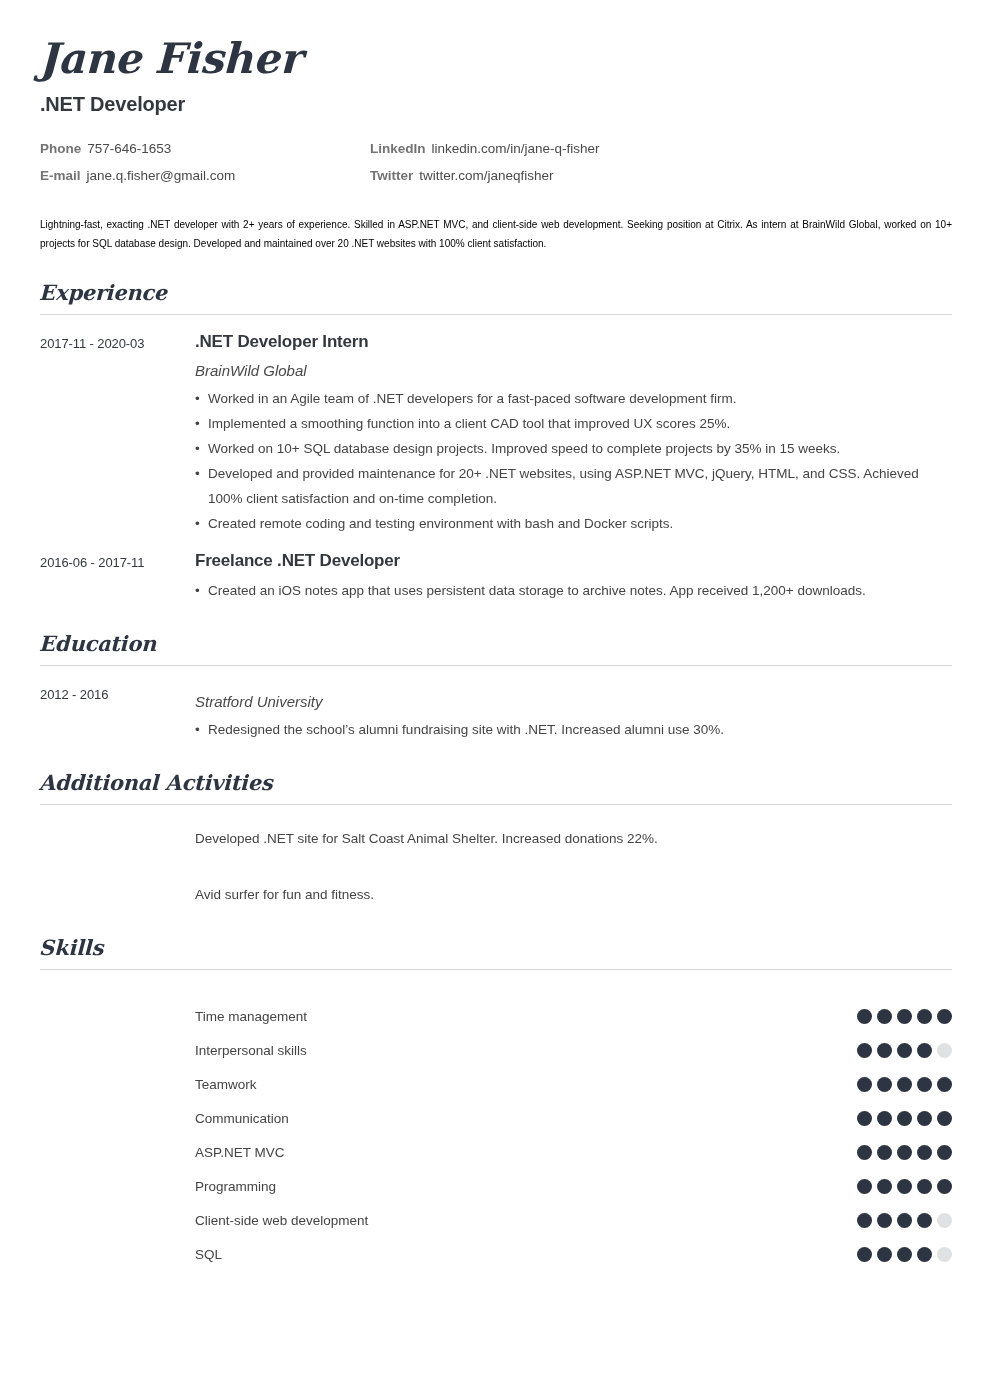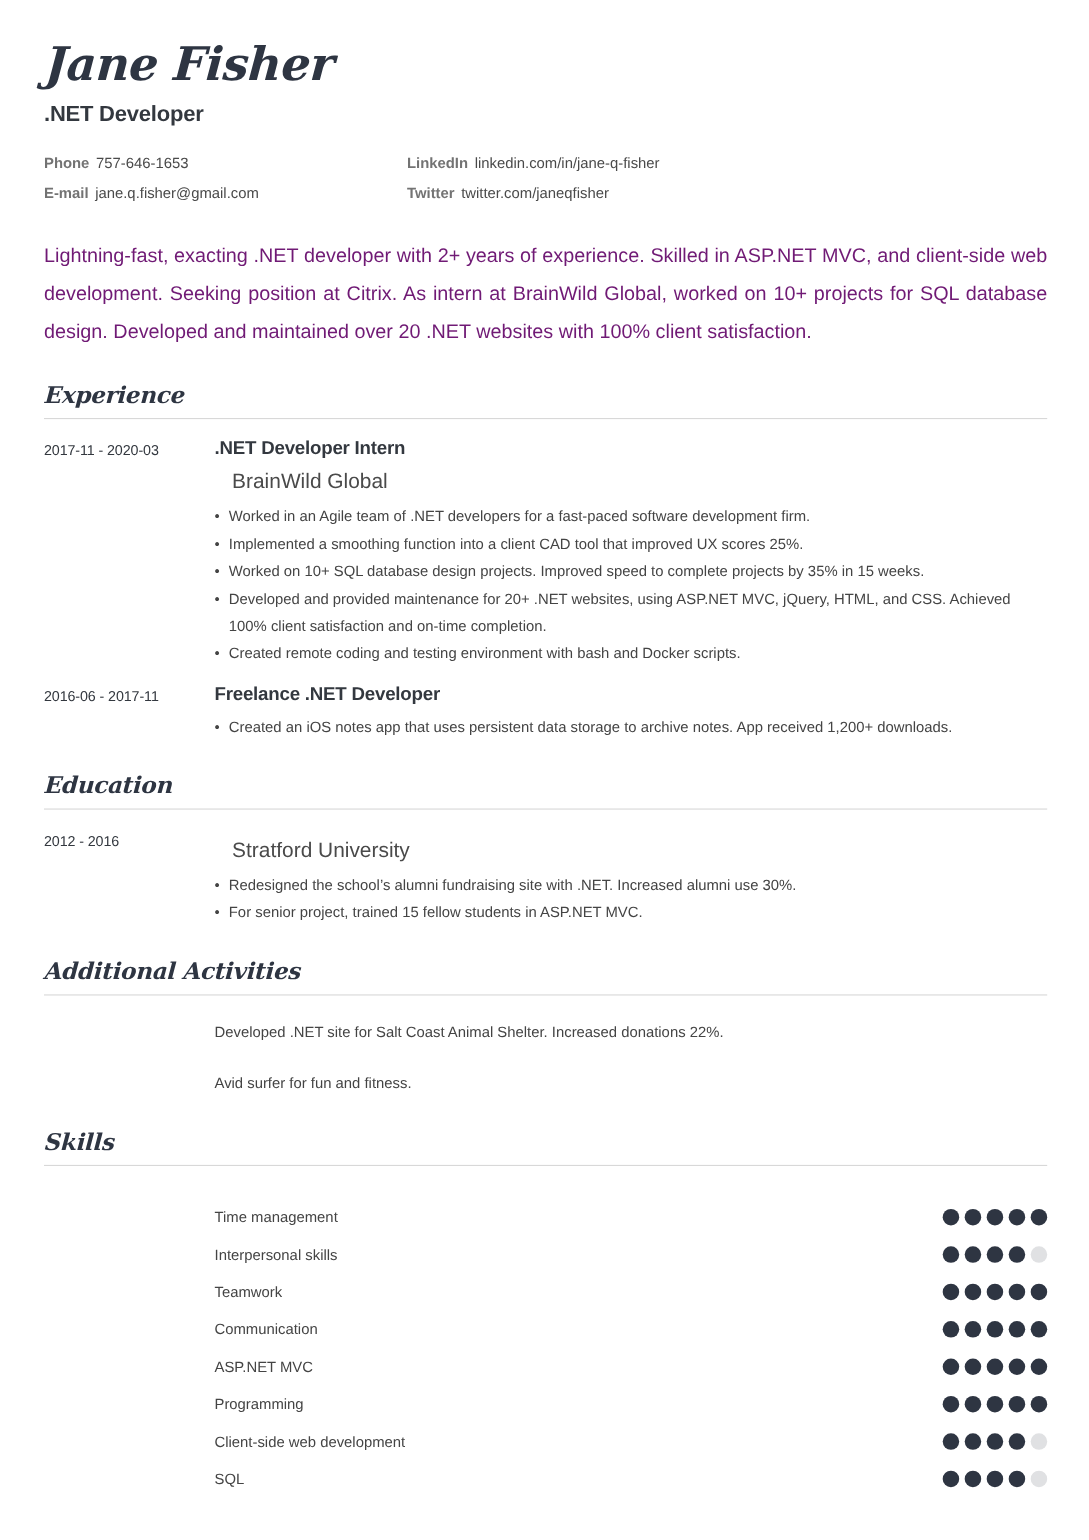--- a/index.html
+++ b/index.html
@@ -62,24 +62,24 @@
 
   .contact-label {
     font-weight: bold;
     color: #737373;
     margin-right: 6px;
   }
 
   
   .summary {
     margin-top: 32px;
-    font-size: 18px;
+    font-size: 10px;
     line-height: 1.92;
     text-align: justify;
-    color: #701a75;
+    color: #000000;
     width: 912px;
   }
 
   
   .section { margin-top: 27px; }
 
   .section-heading {
     font-family: "DejaVu Serif", "Liberation Serif", serif;
     font-weight: bold;
     font-style: italic;
@@ -116,24 +116,24 @@
   }
 
   .entry-title {
     font-size: 17px;
     font-weight: bold;
     color: #33383f;
     letter-spacing: -0.2px;
   }
 
   .entry-org {
-    font-size: 19px;
+    font-size: 15px;
+    font-style: italic;
     color: #4a4a4a;
     margin-top: 10px;
-    margin-left: 16px;
   }
 
   .bullets { margin-top: 8px; }
 
   .bullet {
     position: relative;
     font-size: 13.5px;
     line-height: 1.85;
     color: #444444;
     padding-left: 13px;
@@ -155,21 +155,21 @@
     color: #444444;
     margin-top: 10px;
   }
   .plain-line:first-child { margin-top: 0; }
 
   .activities-body {
     display: grid;
     grid-template-columns: 155px 1fr;
     margin-top: 22px;
   }
-  .activities-list > .plain-line + .plain-line { margin-top: 21px; }
+  .activities-list > .plain-line + .plain-line { margin-top: 31px; }
 
   
   .skills-body {
     display: grid;
     grid-template-columns: 155px 1fr;
     margin-top: 20px;
   }
 
   .skill-row {
     display: flex;
@@ -257,21 +257,20 @@
   <div class="section">
     <div class="section-heading">Education</div>
     <div class="section-rule"></div>
 
     <div class="entry">
       <div class="entry-date">2012 - 2016</div>
       <div>
         <div class="entry-org">Stratford University</div>
         <div class="bullets">
           <div class="bullet">Redesigned the school’s alumni fundraising site with .NET. Increased alumni use 30%.</div>
-          <div class="bullet">For senior project, trained 15 fellow students in ASP.NET MVC.</div>
         </div>
       </div>
     </div>
   </div>
 
   <div class="section">
     <div class="section-heading">Additional Activities</div>
     <div class="section-rule"></div>
 
     <div class="activities-body">

